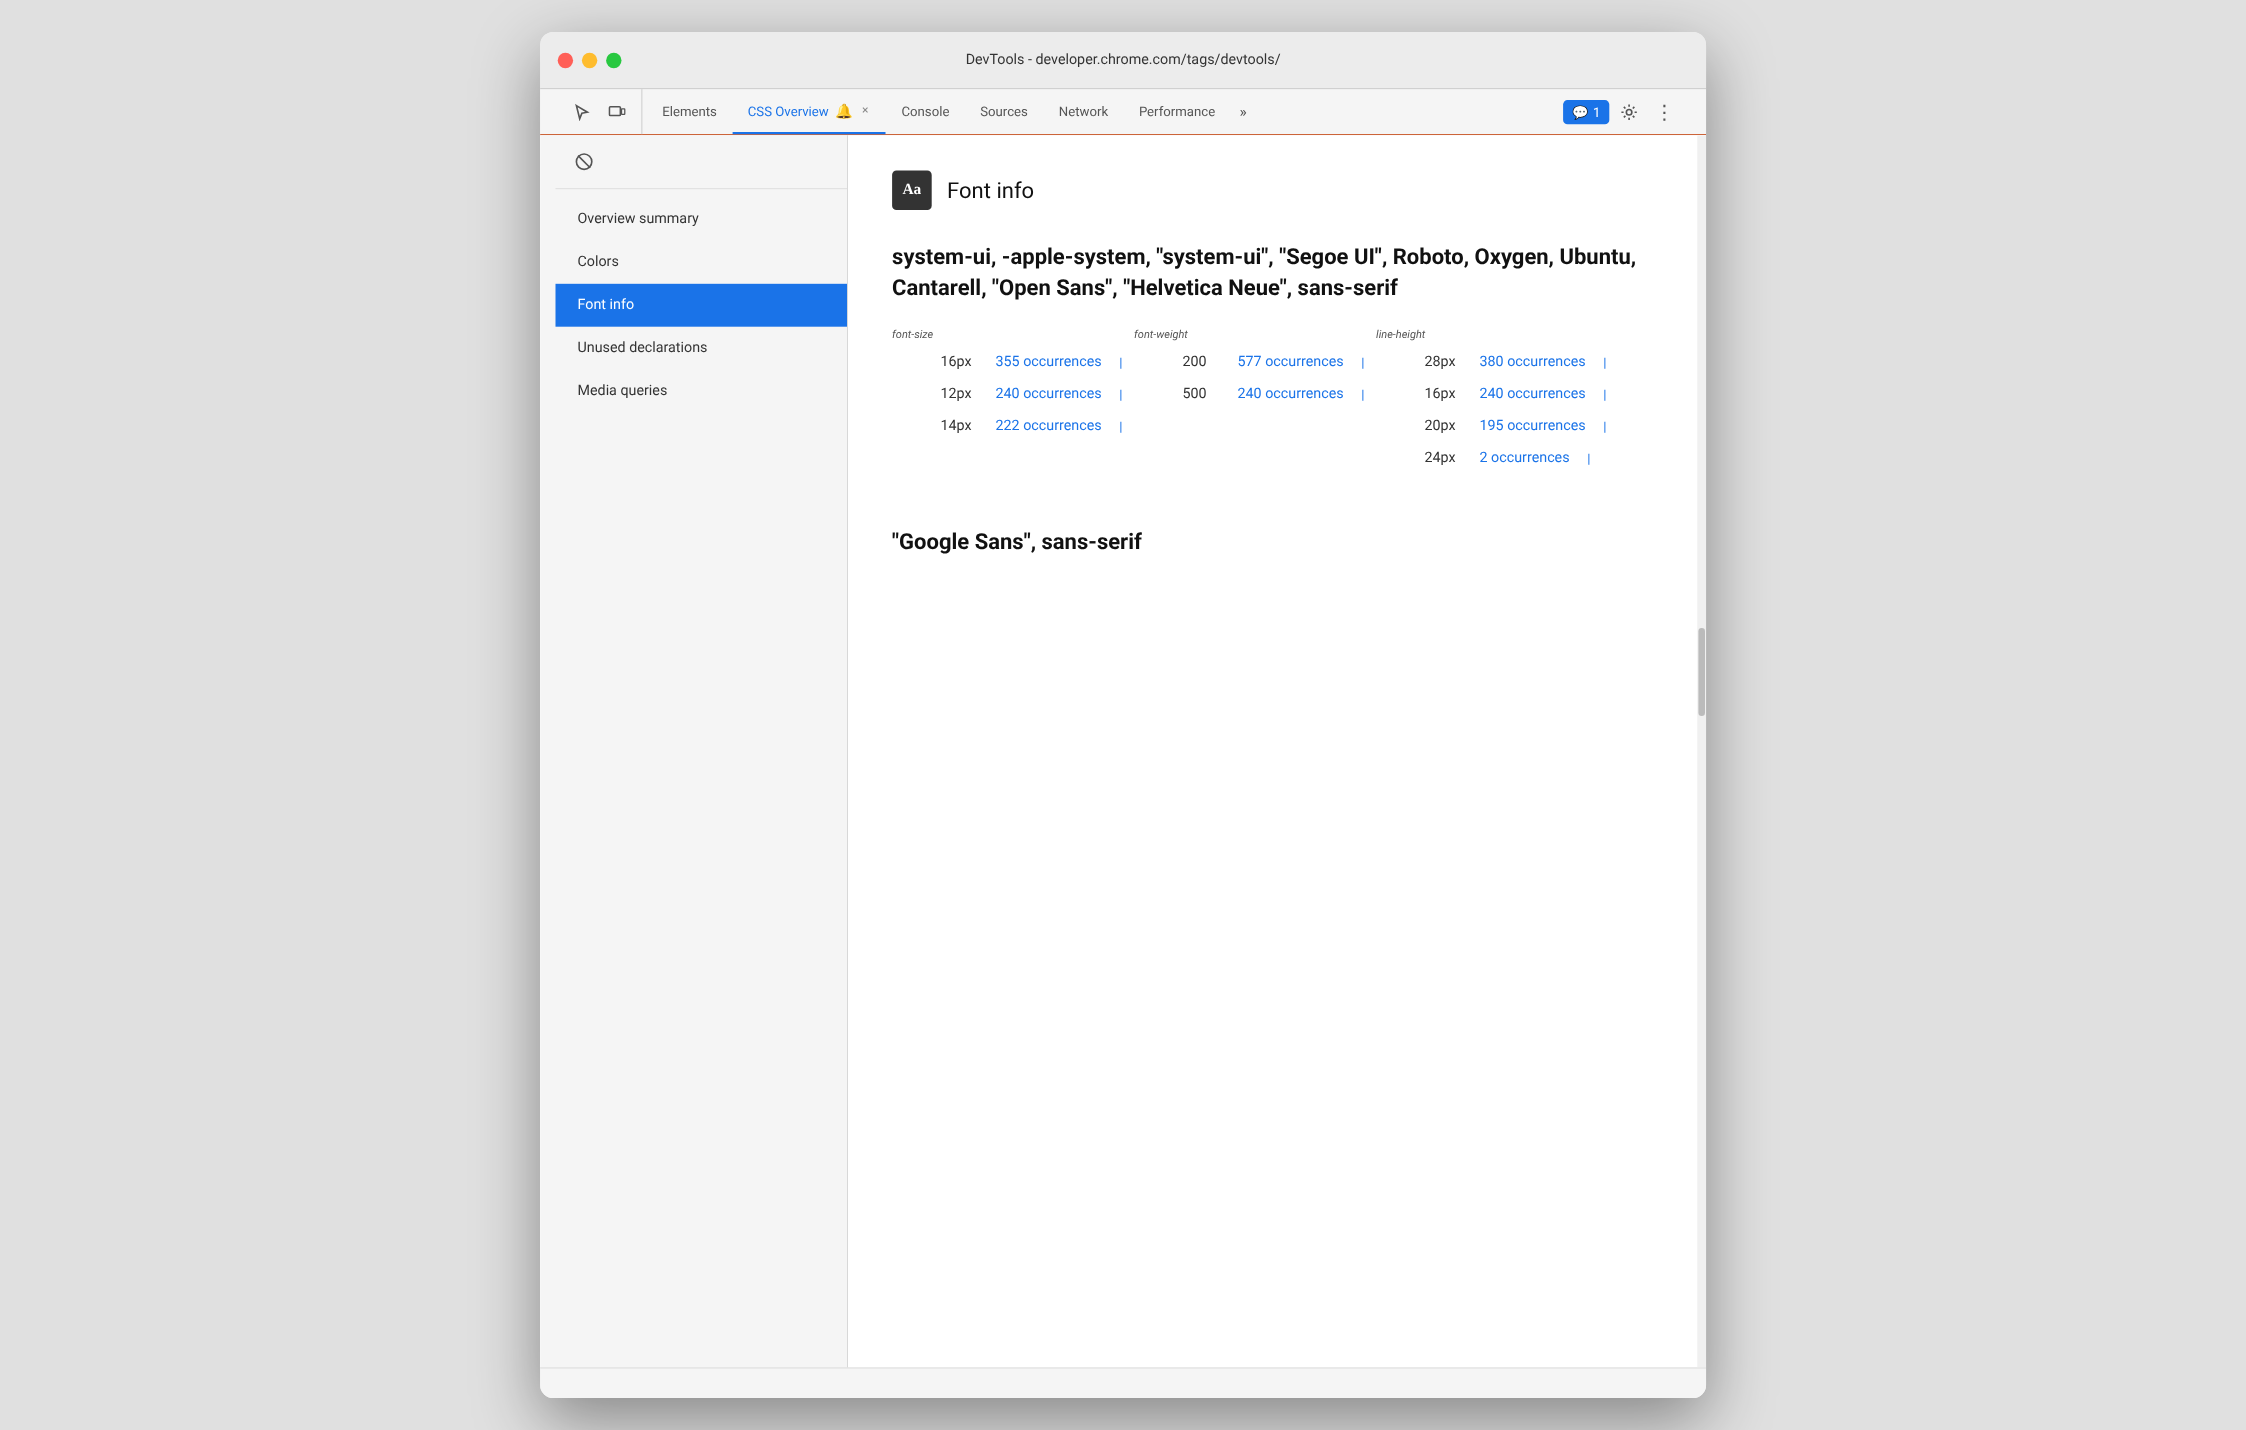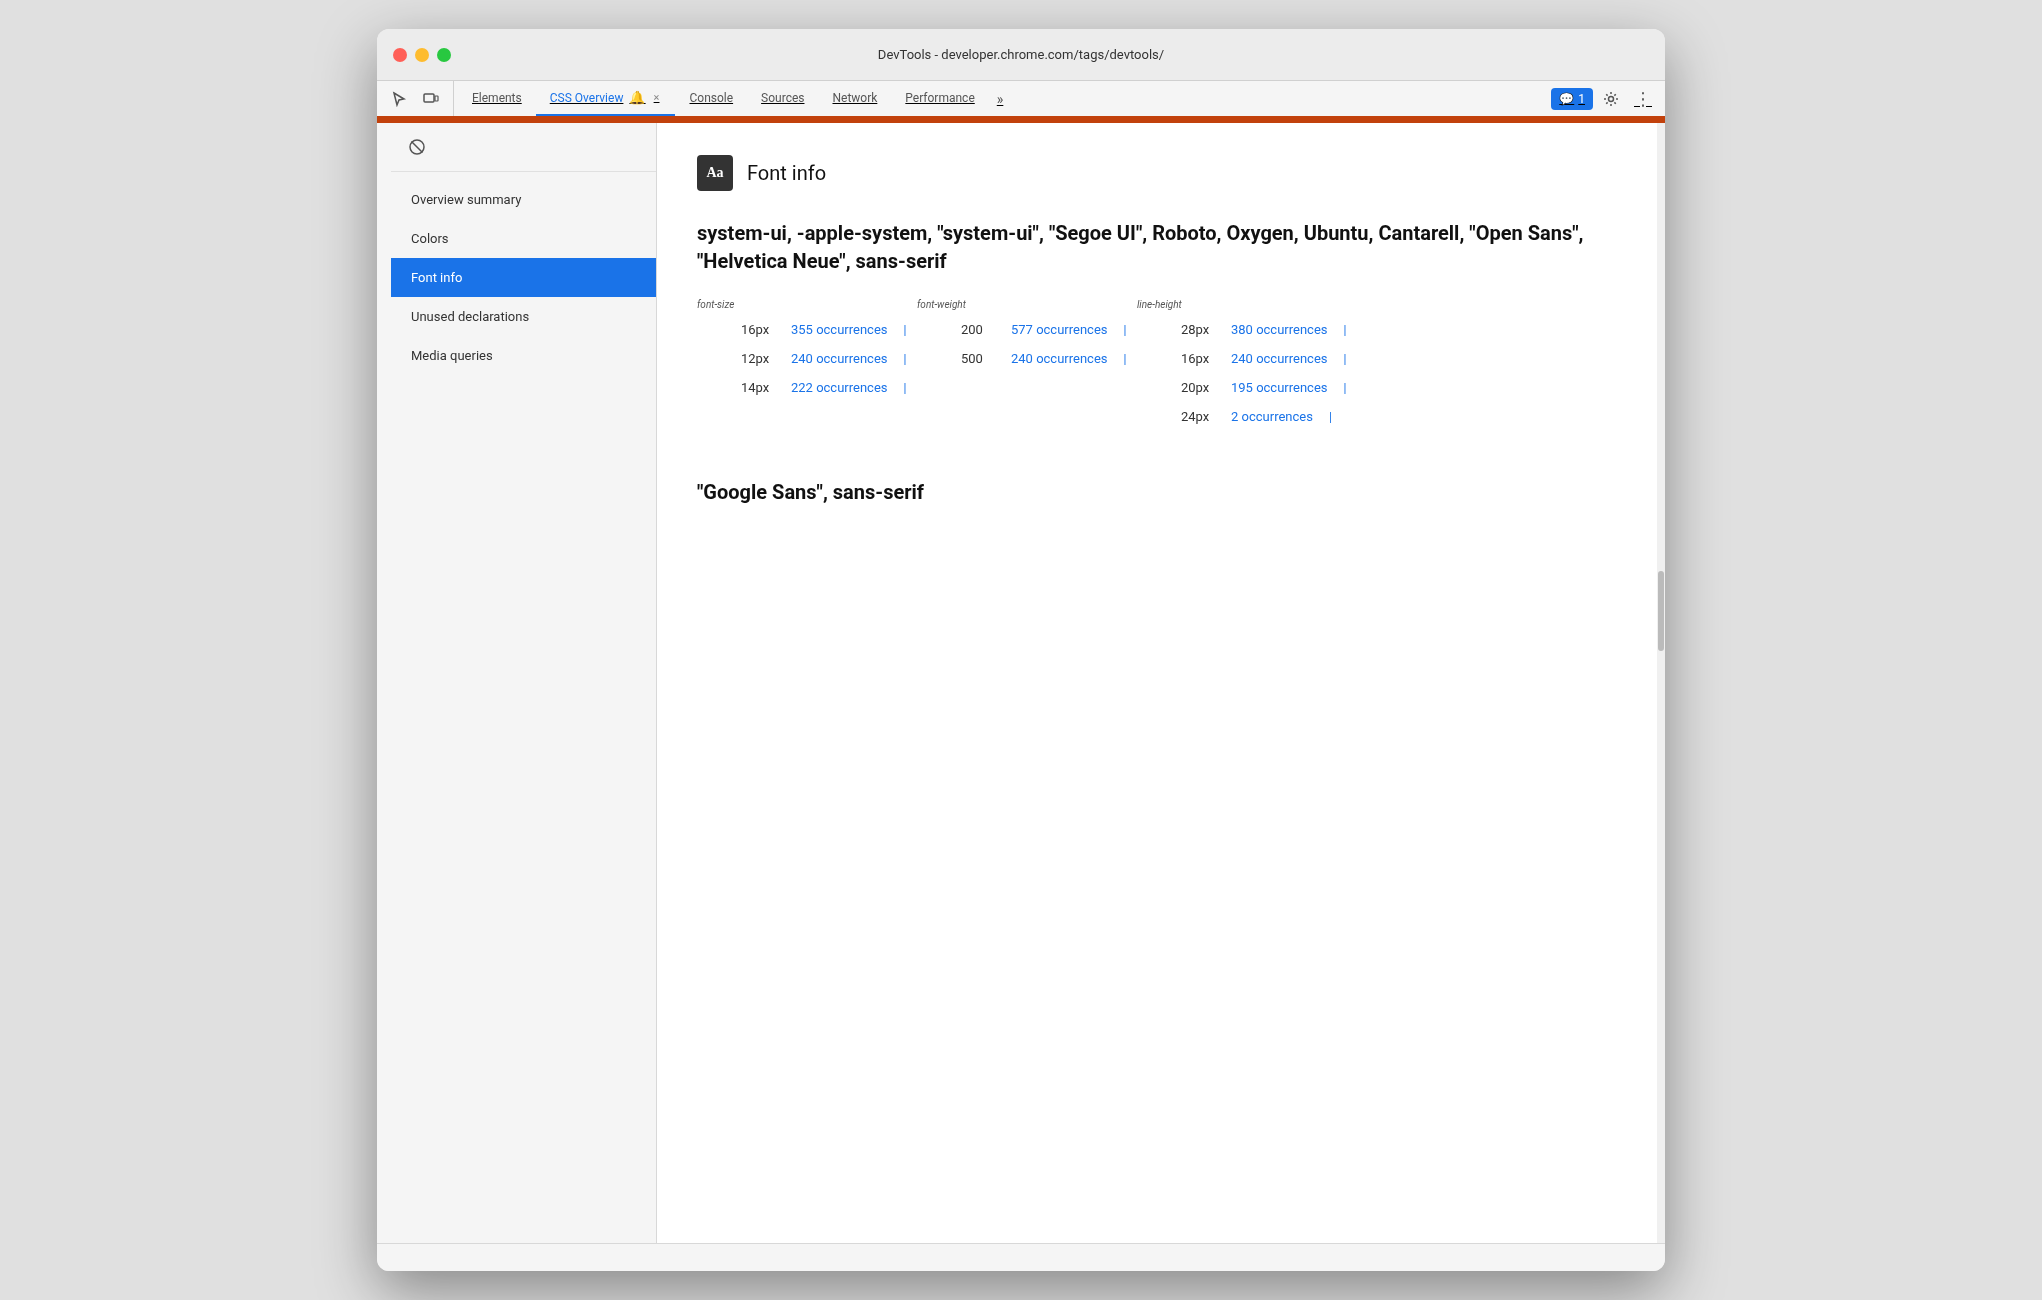--- a/index.html
+++ b/index.html
@@ -5,21 +5,21 @@
     * { box-sizing: border-box; margin: 0; padding: 0; }
     body {
       background: #e0e0e0;
       display: flex;
       align-items: center;
       justify-content: center;
       min-height: 100vh;
       font-family: -apple-system, BlinkMacSystemFont, "Segoe UI", Roboto, sans-serif;
     }
     .window {
-      width: 1288px;
+      width: 1060px;
       background: #f0f0f0;
       border-radius: 12px;
       box-shadow: 0 20px 60px rgba(0,0,0,0.4);
       overflow: hidden;
     }
     
     .title-bar {
       background: #ececec;
       height: 52px;
       display: flex;
@@ -45,26 +45,25 @@
       position: absolute;
       left: 50%;
       transform: translateX(-50%);
       font-size: 13px;
       color: #333;
       font-weight: 400;
     }
     
     .tab-bar {
       background: #f5f5f5;
-      border-bottom: 7px solid #c2410c;
+      border-bottom: 1px solid #c2410c;
       display: flex;
       align-items: stretch;
       height: 42px;
-      padding: 0 8px;
-      text-decoration: underline;
+      padding: 0 24px;
     }
     .tab-bar-left {
       display: flex;
       align-items: center;
       gap: 4px;
       padding-right: 8px;
       border-right: 1px solid #d0d0d0;
       margin-right: 4px;
     }
     .toolbar-icon {

